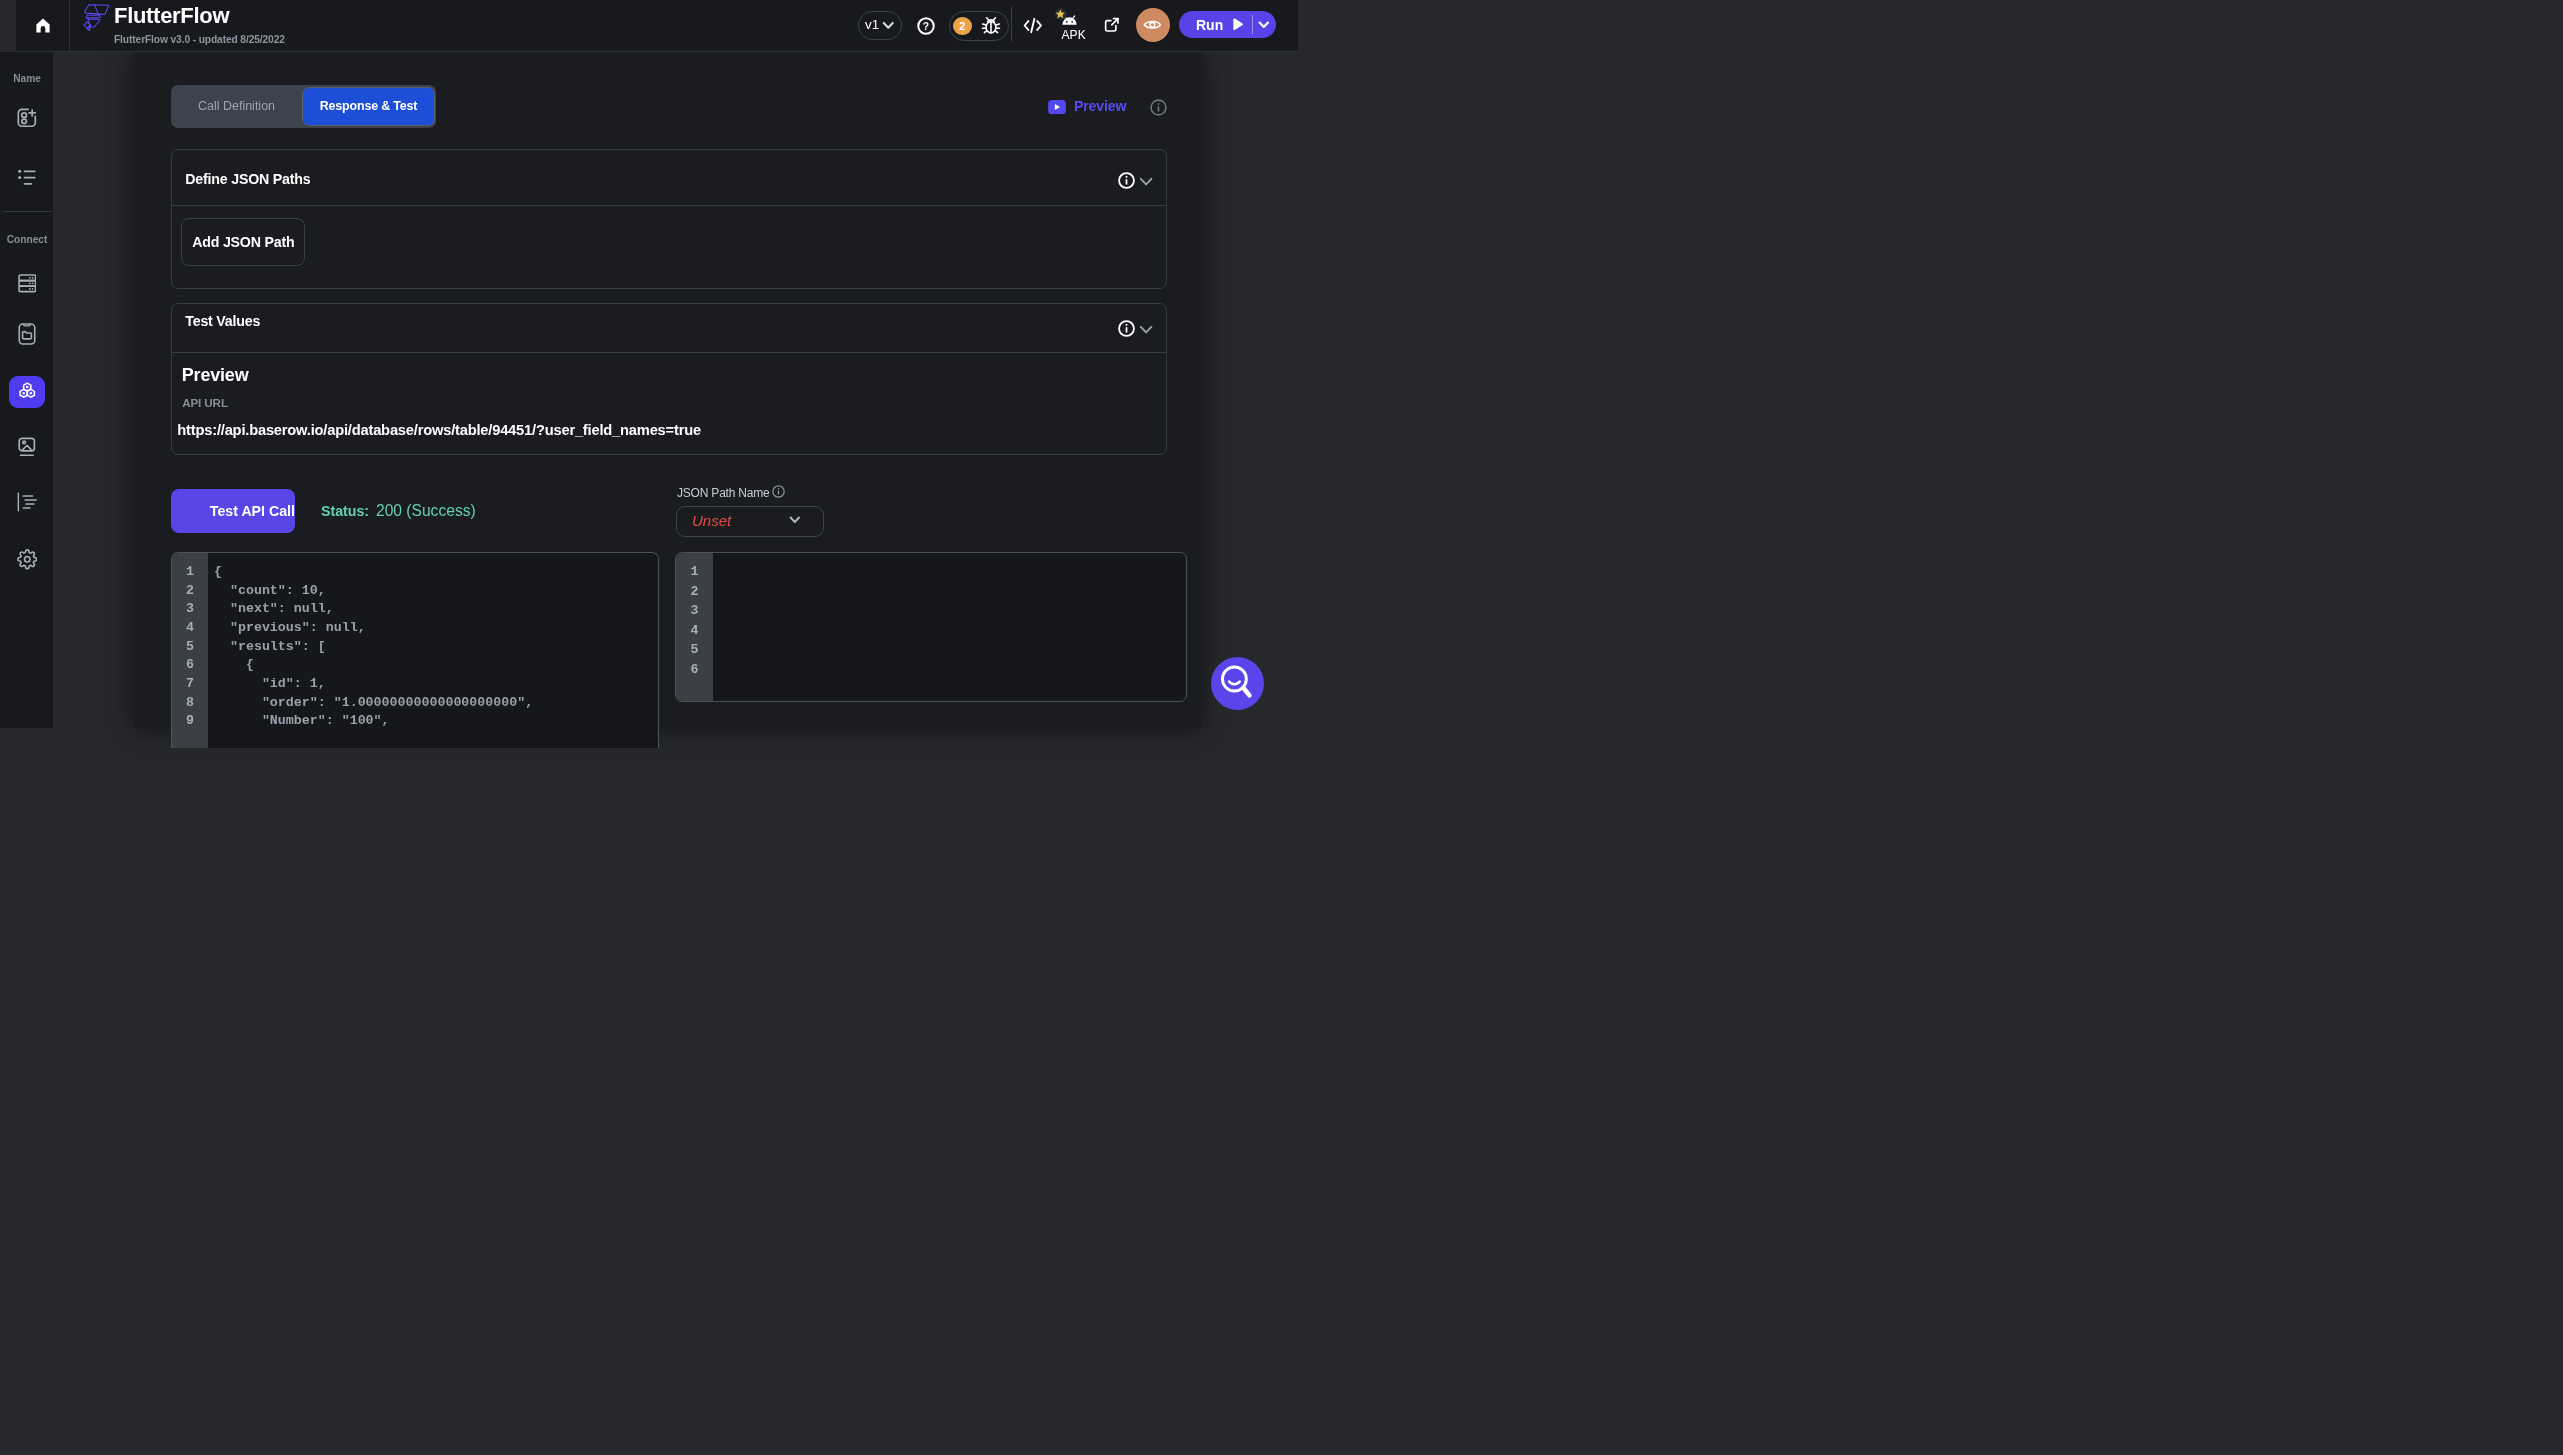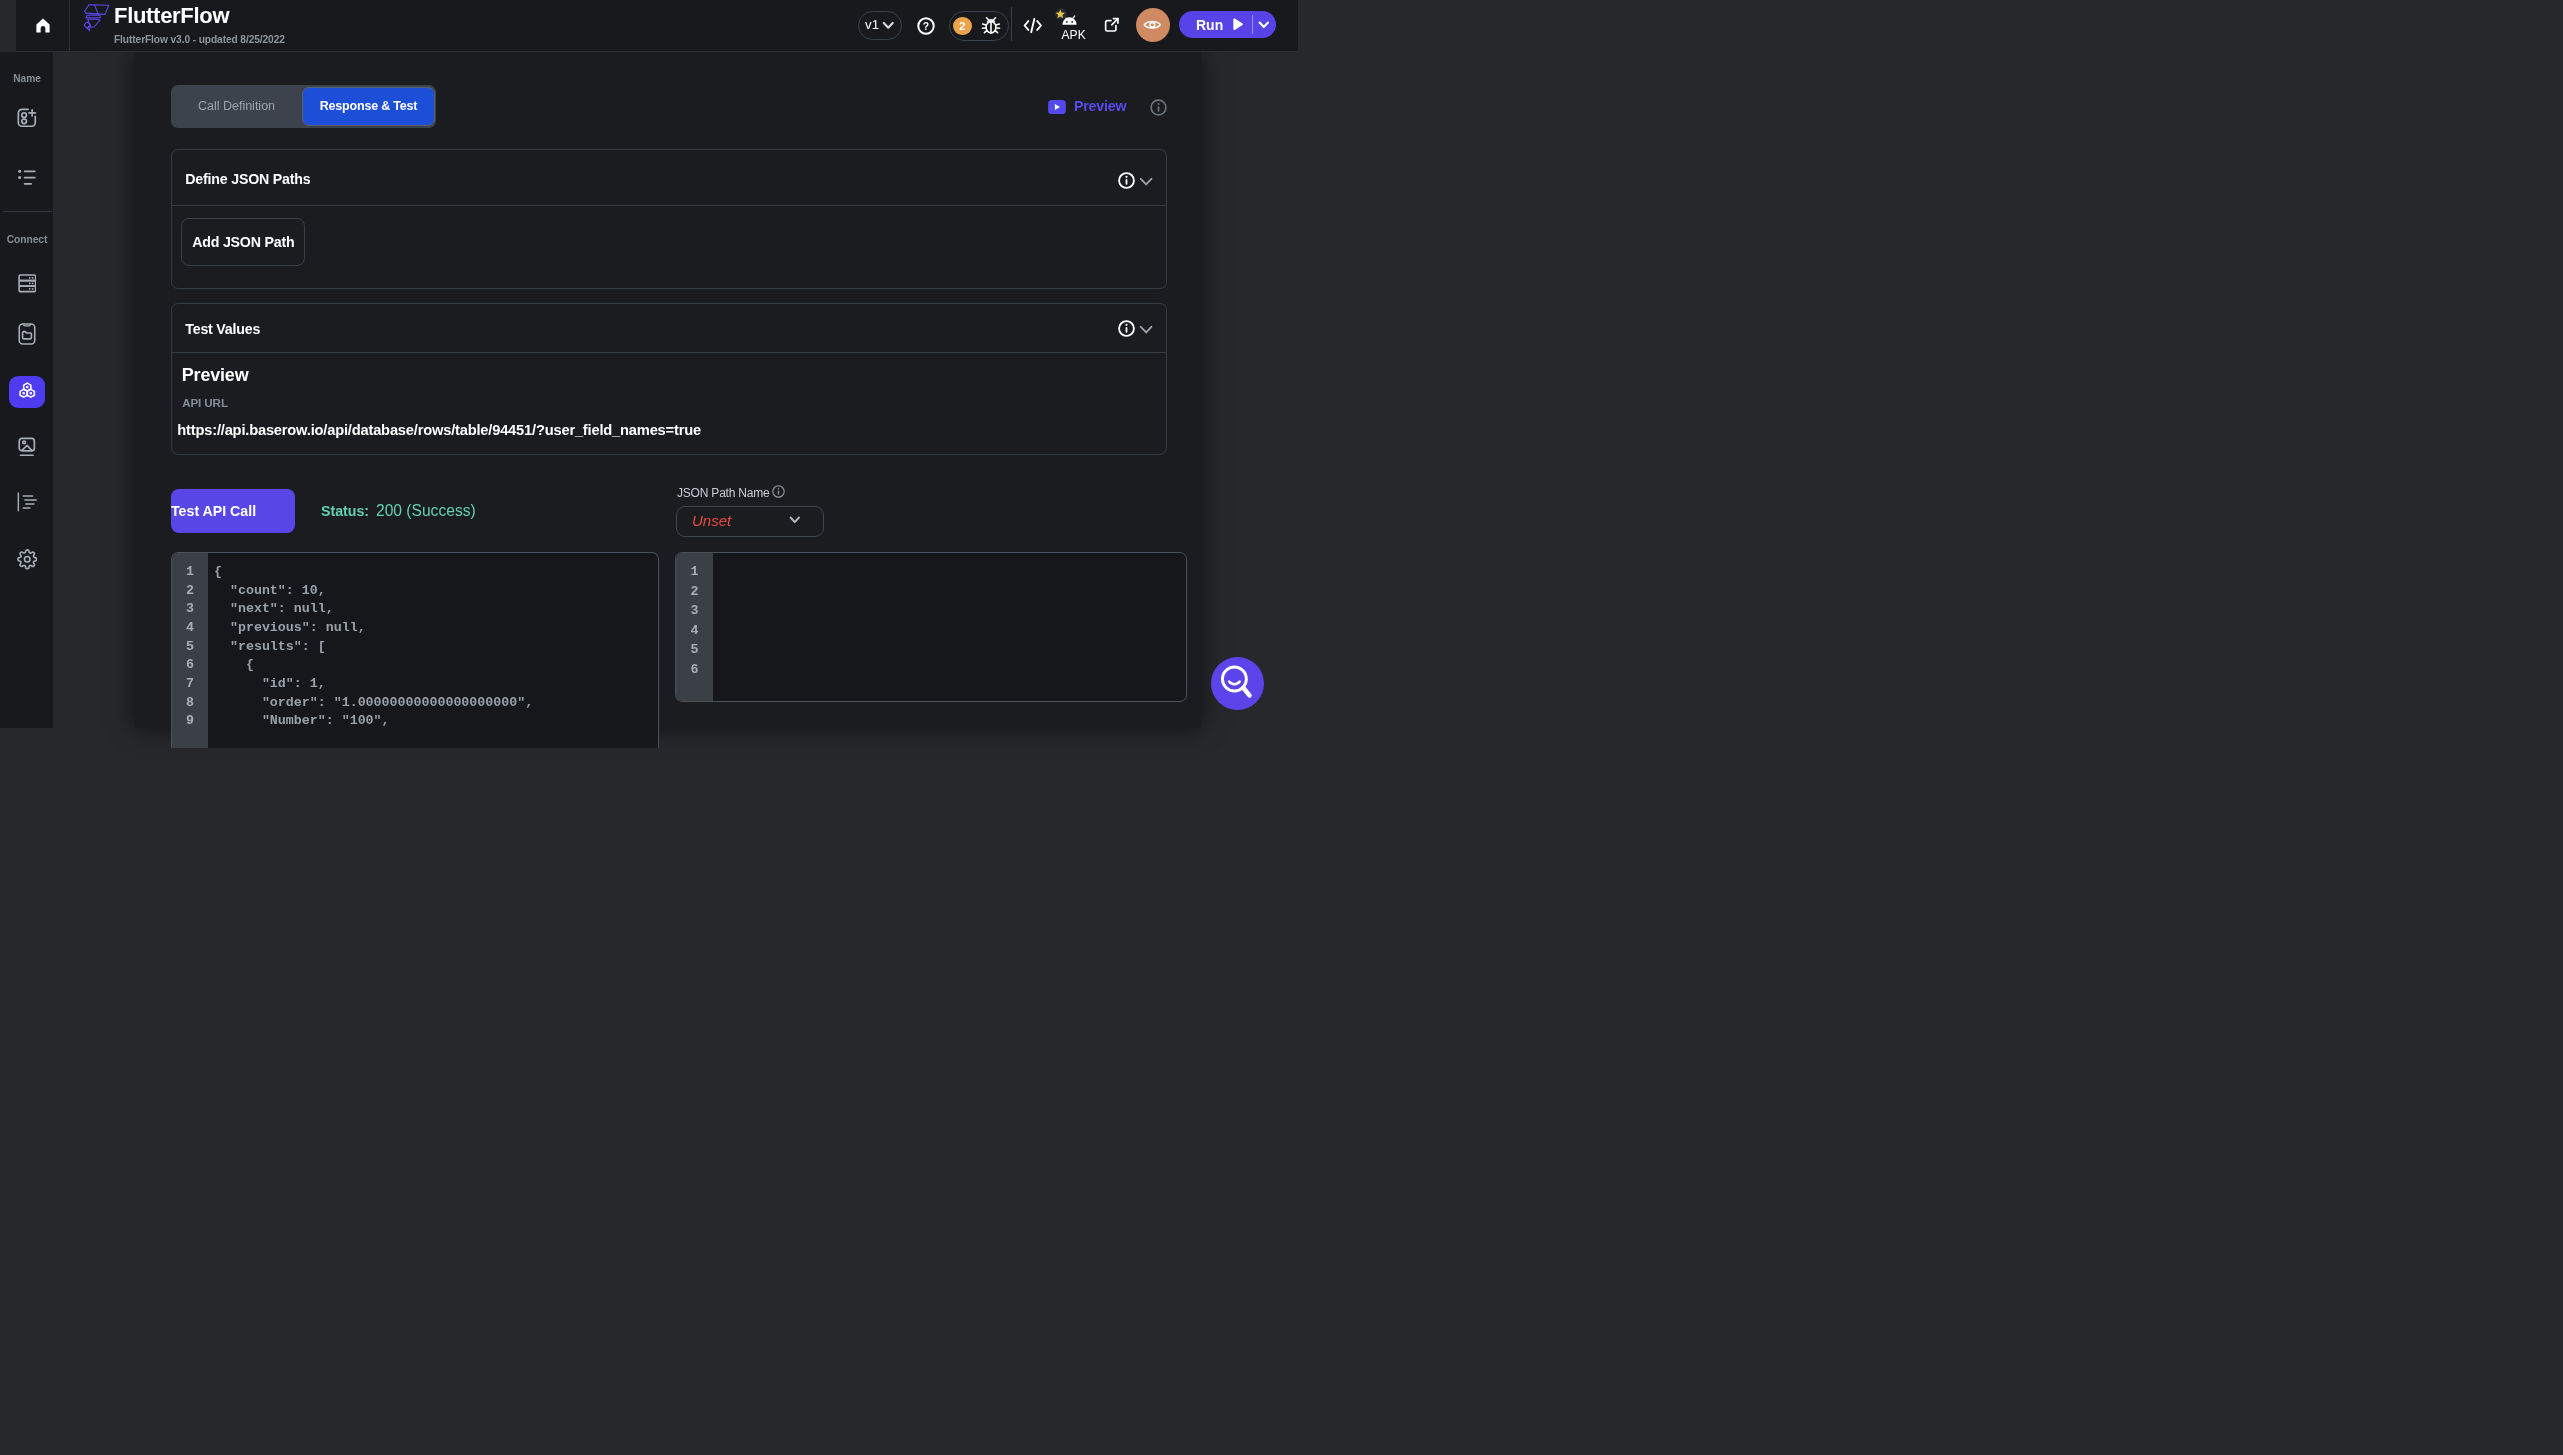--- a/index.html
+++ b/index.html
@@ -206,36 +206,36 @@
     </svg>
   <svg class="abs" style="left:967px;top:27px" width="14.2" height="9.8" viewBox="0 0 16 11">
       <path d="M2 2 L8 8.4 L14 2" fill="none" stroke="#9aa2ac" stroke-width="2.1" stroke-linecap="round" stroke-linejoin="round"></path>
     </svg>
   <div class="abs" style="left:9.3px;top:68px;width:124px;height:48px;border:0.9px solid #3a4047;border-radius:8px"></div>
   <div class="abs" style="left:9.3px;top:68px;width:124px;height:48px;line-height:48px;text-align:center;font-size:14.2px;font-weight:bold;color:#fff;letter-spacing:-0.2px">Add JSON Path</div>
 </div>
 
 <div class="panel" style="left:171px;top:303px;width:996px;height:152px">
   <div class="phead" style="height:49px"></div>
-  <div class="abs ptitle" style="left:13.3px;top:17px">Test Values</div>
+  <div class="abs ptitle" style="left:13.3px;top:9px">Test Values</div>
   <svg class="abs" style="left:946px;top:16px" width="17" height="17" viewBox="0 0 19 19">
       <circle cx="9.5" cy="9.5" r="8.3" fill="none" stroke="#fff" stroke-width="2"></circle>
       <circle cx="9.5" cy="5.4" r="1.2" fill="#fff"></circle>
       <rect x="8.5" y="7.9" width="2" height="6.3" rx="1" fill="#fff"></rect>
     </svg>
   <svg class="abs" style="left:967px;top:20.5px" width="14.2" height="9.8" viewBox="0 0 16 11">
       <path d="M2 2 L8 8.4 L14 2" fill="none" stroke="#9aa2ac" stroke-width="2.1" stroke-linecap="round" stroke-linejoin="round"></path>
     </svg>
   <div class="abs" style="left:9.8px;top:61px;font-size:18px;font-weight:bold;color:#fff;letter-spacing:-0.2px">Preview</div>
   <div class="abs" style="left:10.2px;top:92px;font-size:11.6px;font-weight:bold;color:#878e99;letter-spacing:-0.1px">API URL</div>
   <div class="abs" style="left:5.3px;top:118px;font-size:14.7px;font-weight:bold;color:#fff;letter-spacing:-0.2px">https://api.baserow.io/api/database/rows/table/94451/?user_field_names=true</div>
 </div>
 
 <div class="abs" style="left:171px;top:489px;width:124px;height:44px;border-radius:8px;background:#5946e6;z-index:15"></div>
-<div class="abs" style="left:171px;top:489px;width:124px;height:44px;line-height:44px;text-align:left;font-size:14.2px;font-weight:bold;color:#fff;z-index:16">Test API Call</div>
+<div class="abs" style="left:171px;top:489px;width:124px;height:44px;line-height:44px;text-align:right;font-size:14.2px;font-weight:bold;color:#fff;z-index:16">Test API Call</div>
 <div class="abs" style="left:321px;top:503px;font-size:14.2px;font-weight:bold;color:#64d2ac;z-index:15">Status:</div>
 <div class="abs" style="left:376px;top:502px;font-size:15.6px;color:#64d2ac;z-index:15">200 (Success)</div>
 <div class="abs" style="left:677px;top:486px;font-size:12px;color:#c8ced6;letter-spacing:-0.2px;z-index:15">JSON Path Name</div>
 <svg class="abs" style="left:772px;top:485px;z-index:15" width="13" height="13" viewBox="0 0 19 19">
     <circle cx="9.5" cy="9.5" r="8.3" fill="none" stroke="#8a9199" stroke-width="1.8"></circle>
     <circle cx="9.5" cy="5.6" r="1.2" fill="#8a9199"></circle>
     <rect x="8.5" y="8.2" width="2" height="6" rx="1" fill="#8a9199"></rect>
   </svg>
 <div class="abs" style="left:676px;top:506px;width:148px;height:31px;border:0.9px solid #3f454c;border-radius:9px;z-index:15"></div>
 <div class="abs" style="left:692px;top:512px;font-size:15px;font-style:italic;color:#e84a3f;z-index:16">Unset</div>

